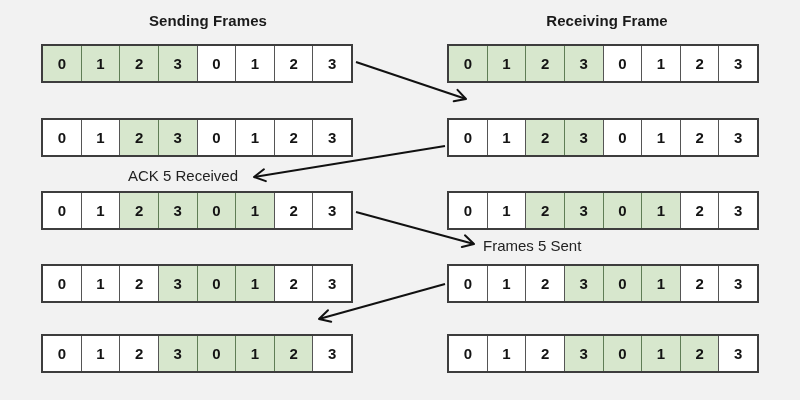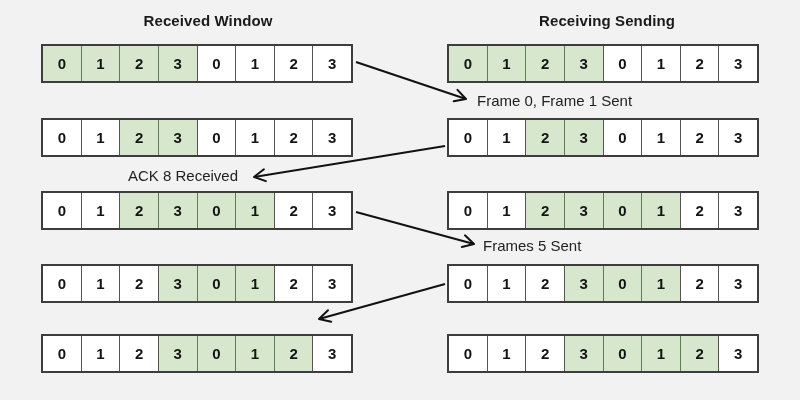--- a/index.html
+++ b/index.html
@@ -75,23 +75,23 @@
   #label-frame01-sent { left: 477px; top: 92px; }
   #label-ack2-received { left: 128px; top: 167px; }
   #label-frames2-sent  { left: 483px; top: 237px; }
   #label-ack3-received { left: 198px; top: 315px; }
 </style>
 </head>
 <body>
 
 <div class="canvas">
 
-  <div class="title left">Received Window</div>
-
-  <div class="title right">Receiving Sending</div>
+  <div class="title left">Sending Frames</div>
+
+  <div class="title right">Receiving Frame</div>
 
   <div class="col left" id="sending-col">
       <div class="frame-row">
         <div class="frame-cell hl">0</div>
         <div class="frame-cell hl">1</div>
         <div class="frame-cell hl">2</div>
         <div class="frame-cell hl">3</div>
         <div class="frame-cell">0</div>
         <div class="frame-cell">1</div>
         <div class="frame-cell">2</div>
@@ -197,20 +197,19 @@
       <marker id="arrowhead" markerUnits="userSpaceOnUse" markerWidth="20" markerHeight="20" refX="14" refY="9" orient="auto">
         <path d="M3,3 L14,9 L3,15" fill="none" stroke="#111111" stroke-width="2" stroke-linecap="round" stroke-linejoin="round"></path>
       </marker>
     </defs>
     <line x1="356" y1="62" x2="466" y2="99" stroke="#111111" stroke-width="2" marker-end="url(#arrowhead)"></line>
     <line x1="445" y1="146" x2="254" y2="177" stroke="#111111" stroke-width="2" marker-end="url(#arrowhead)"></line>
     <line x1="356" y1="212" x2="474" y2="244" stroke="#111111" stroke-width="2" marker-end="url(#arrowhead)"></line>
     <line x1="445" y1="284" x2="319" y2="319" stroke="#111111" stroke-width="2" marker-end="url(#arrowhead)"></line>
   </svg>
 
-  <div class="flow-label" id="label-frame01-sent">Frame 0, Frame 1 Sent</div>
-
-  <div class="flow-label" id="label-ack2-received">ACK 8 Received</div>
+
+  <div class="flow-label" id="label-ack2-received">ACK 5 Received</div>
 
   <div class="flow-label" id="label-frames2-sent">Frames 5 Sent</div>
 
 
 </div>
 
 </body></html>

